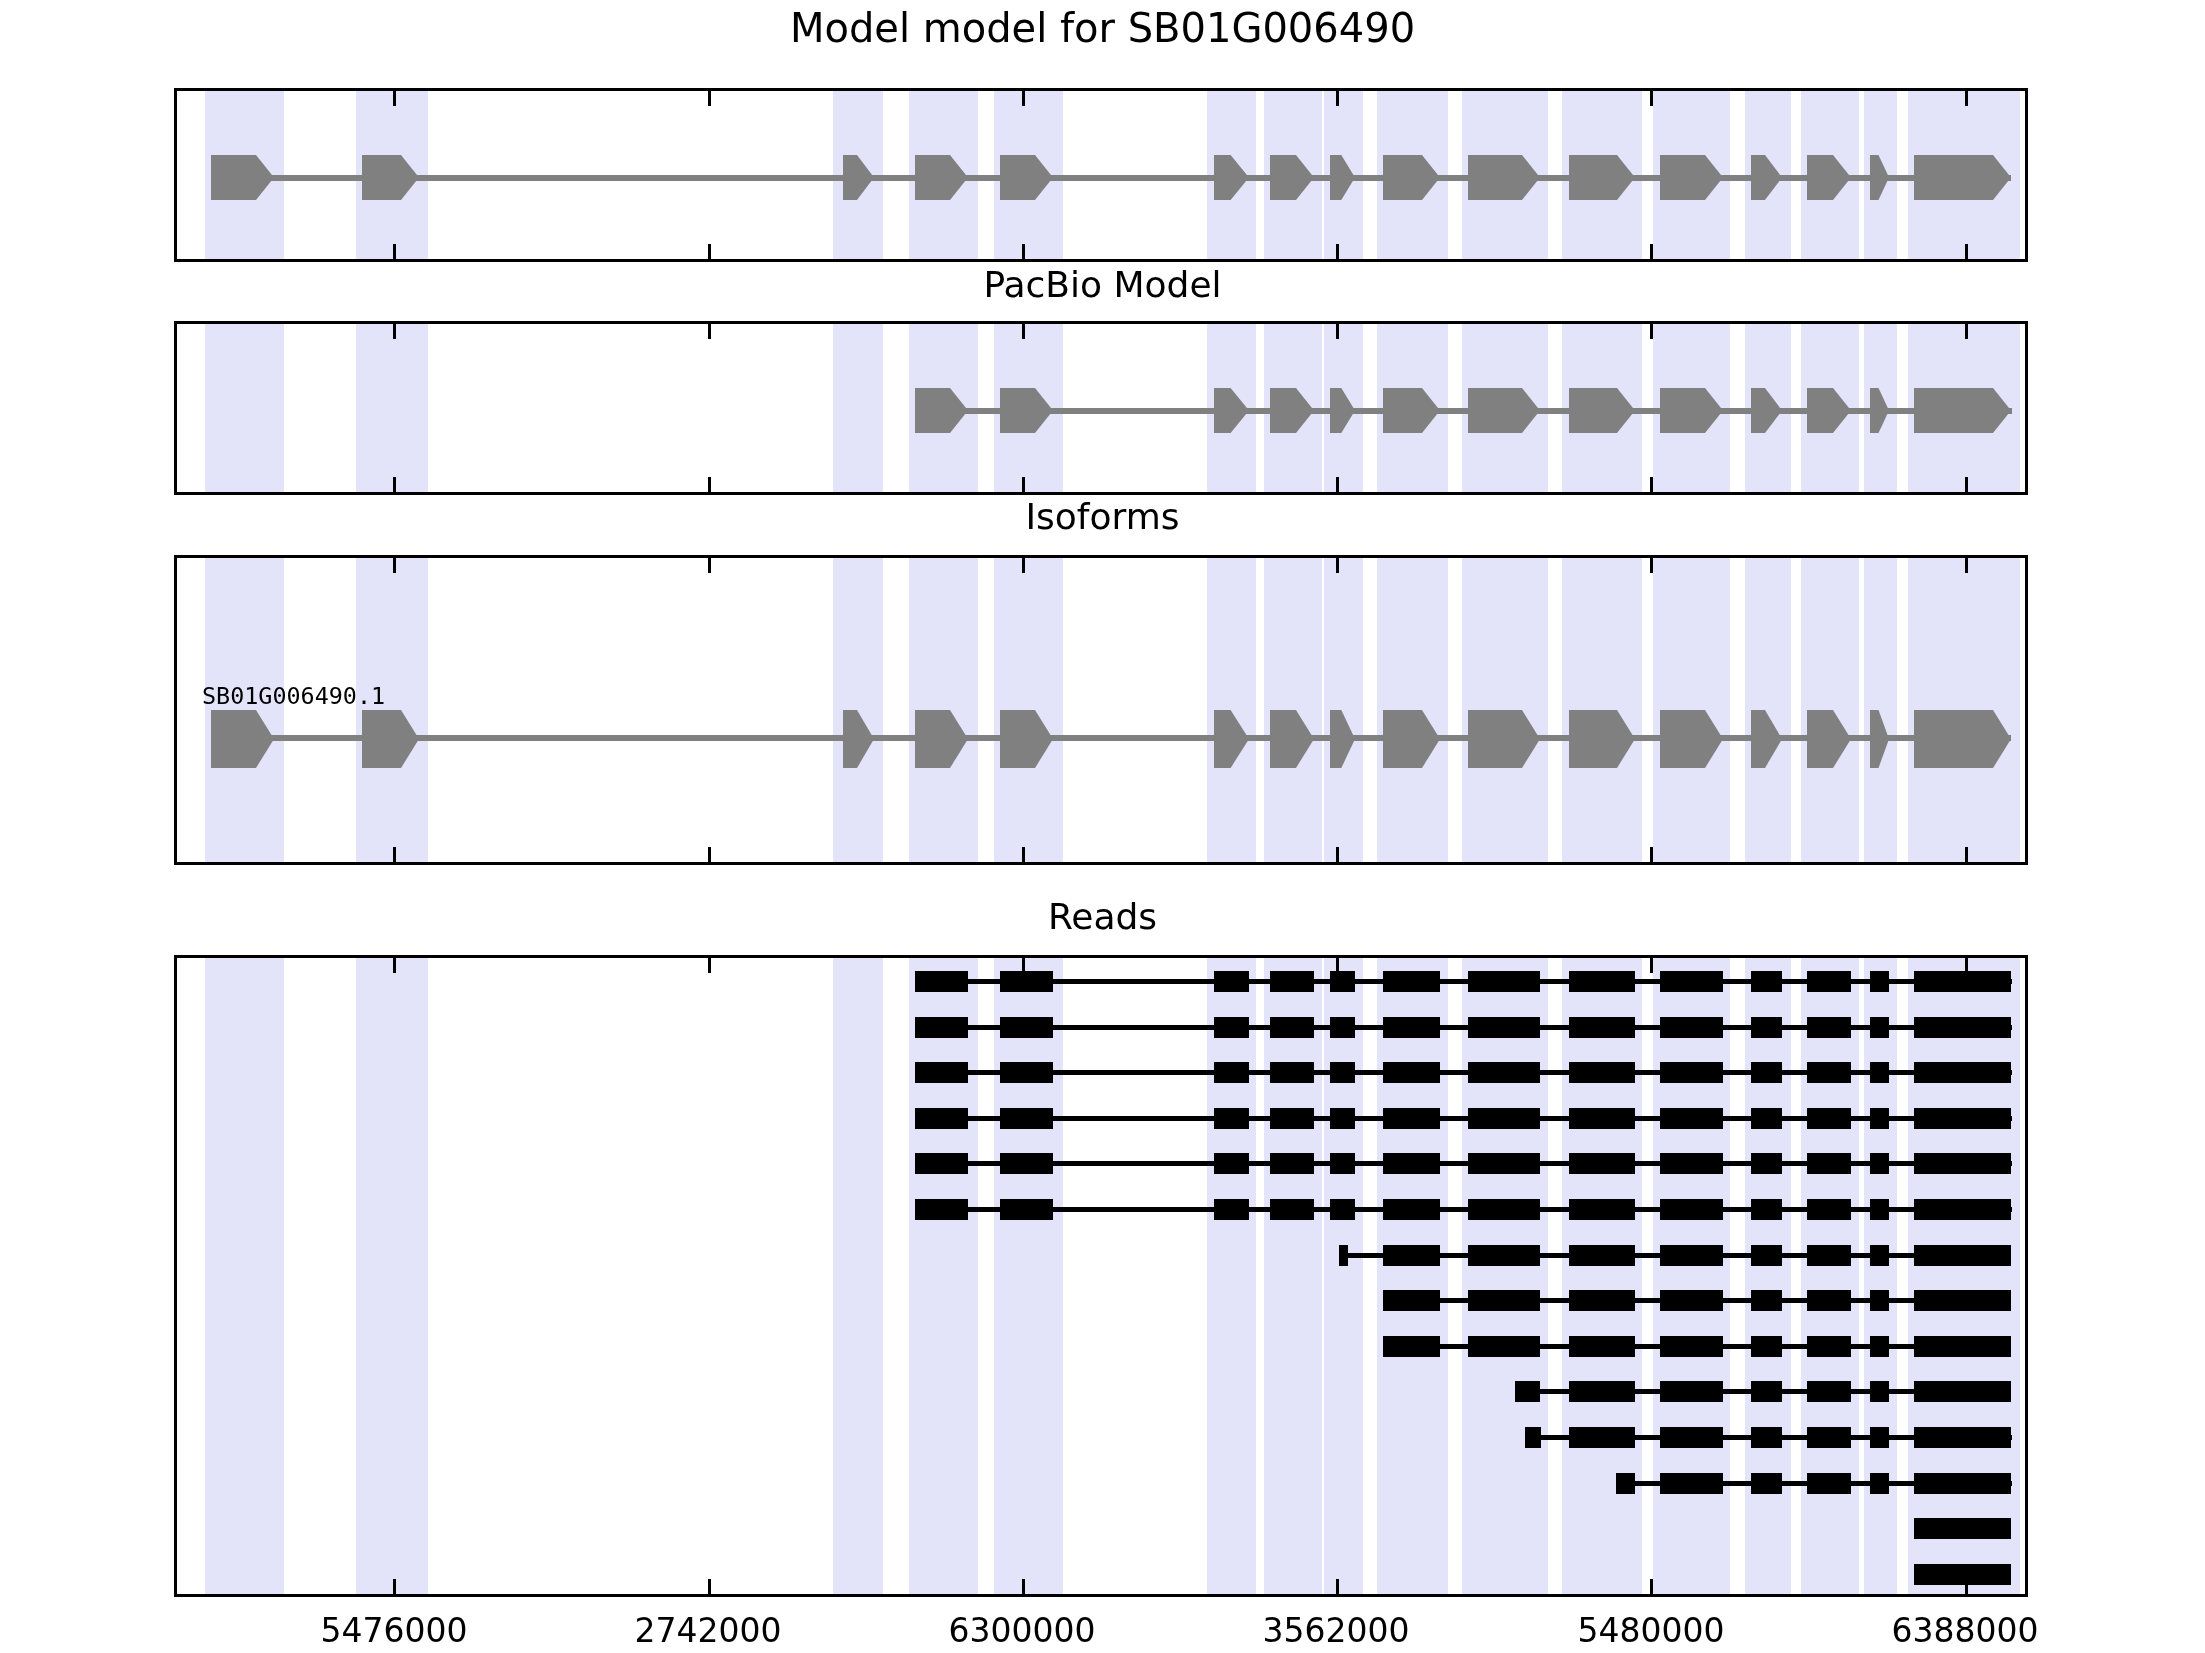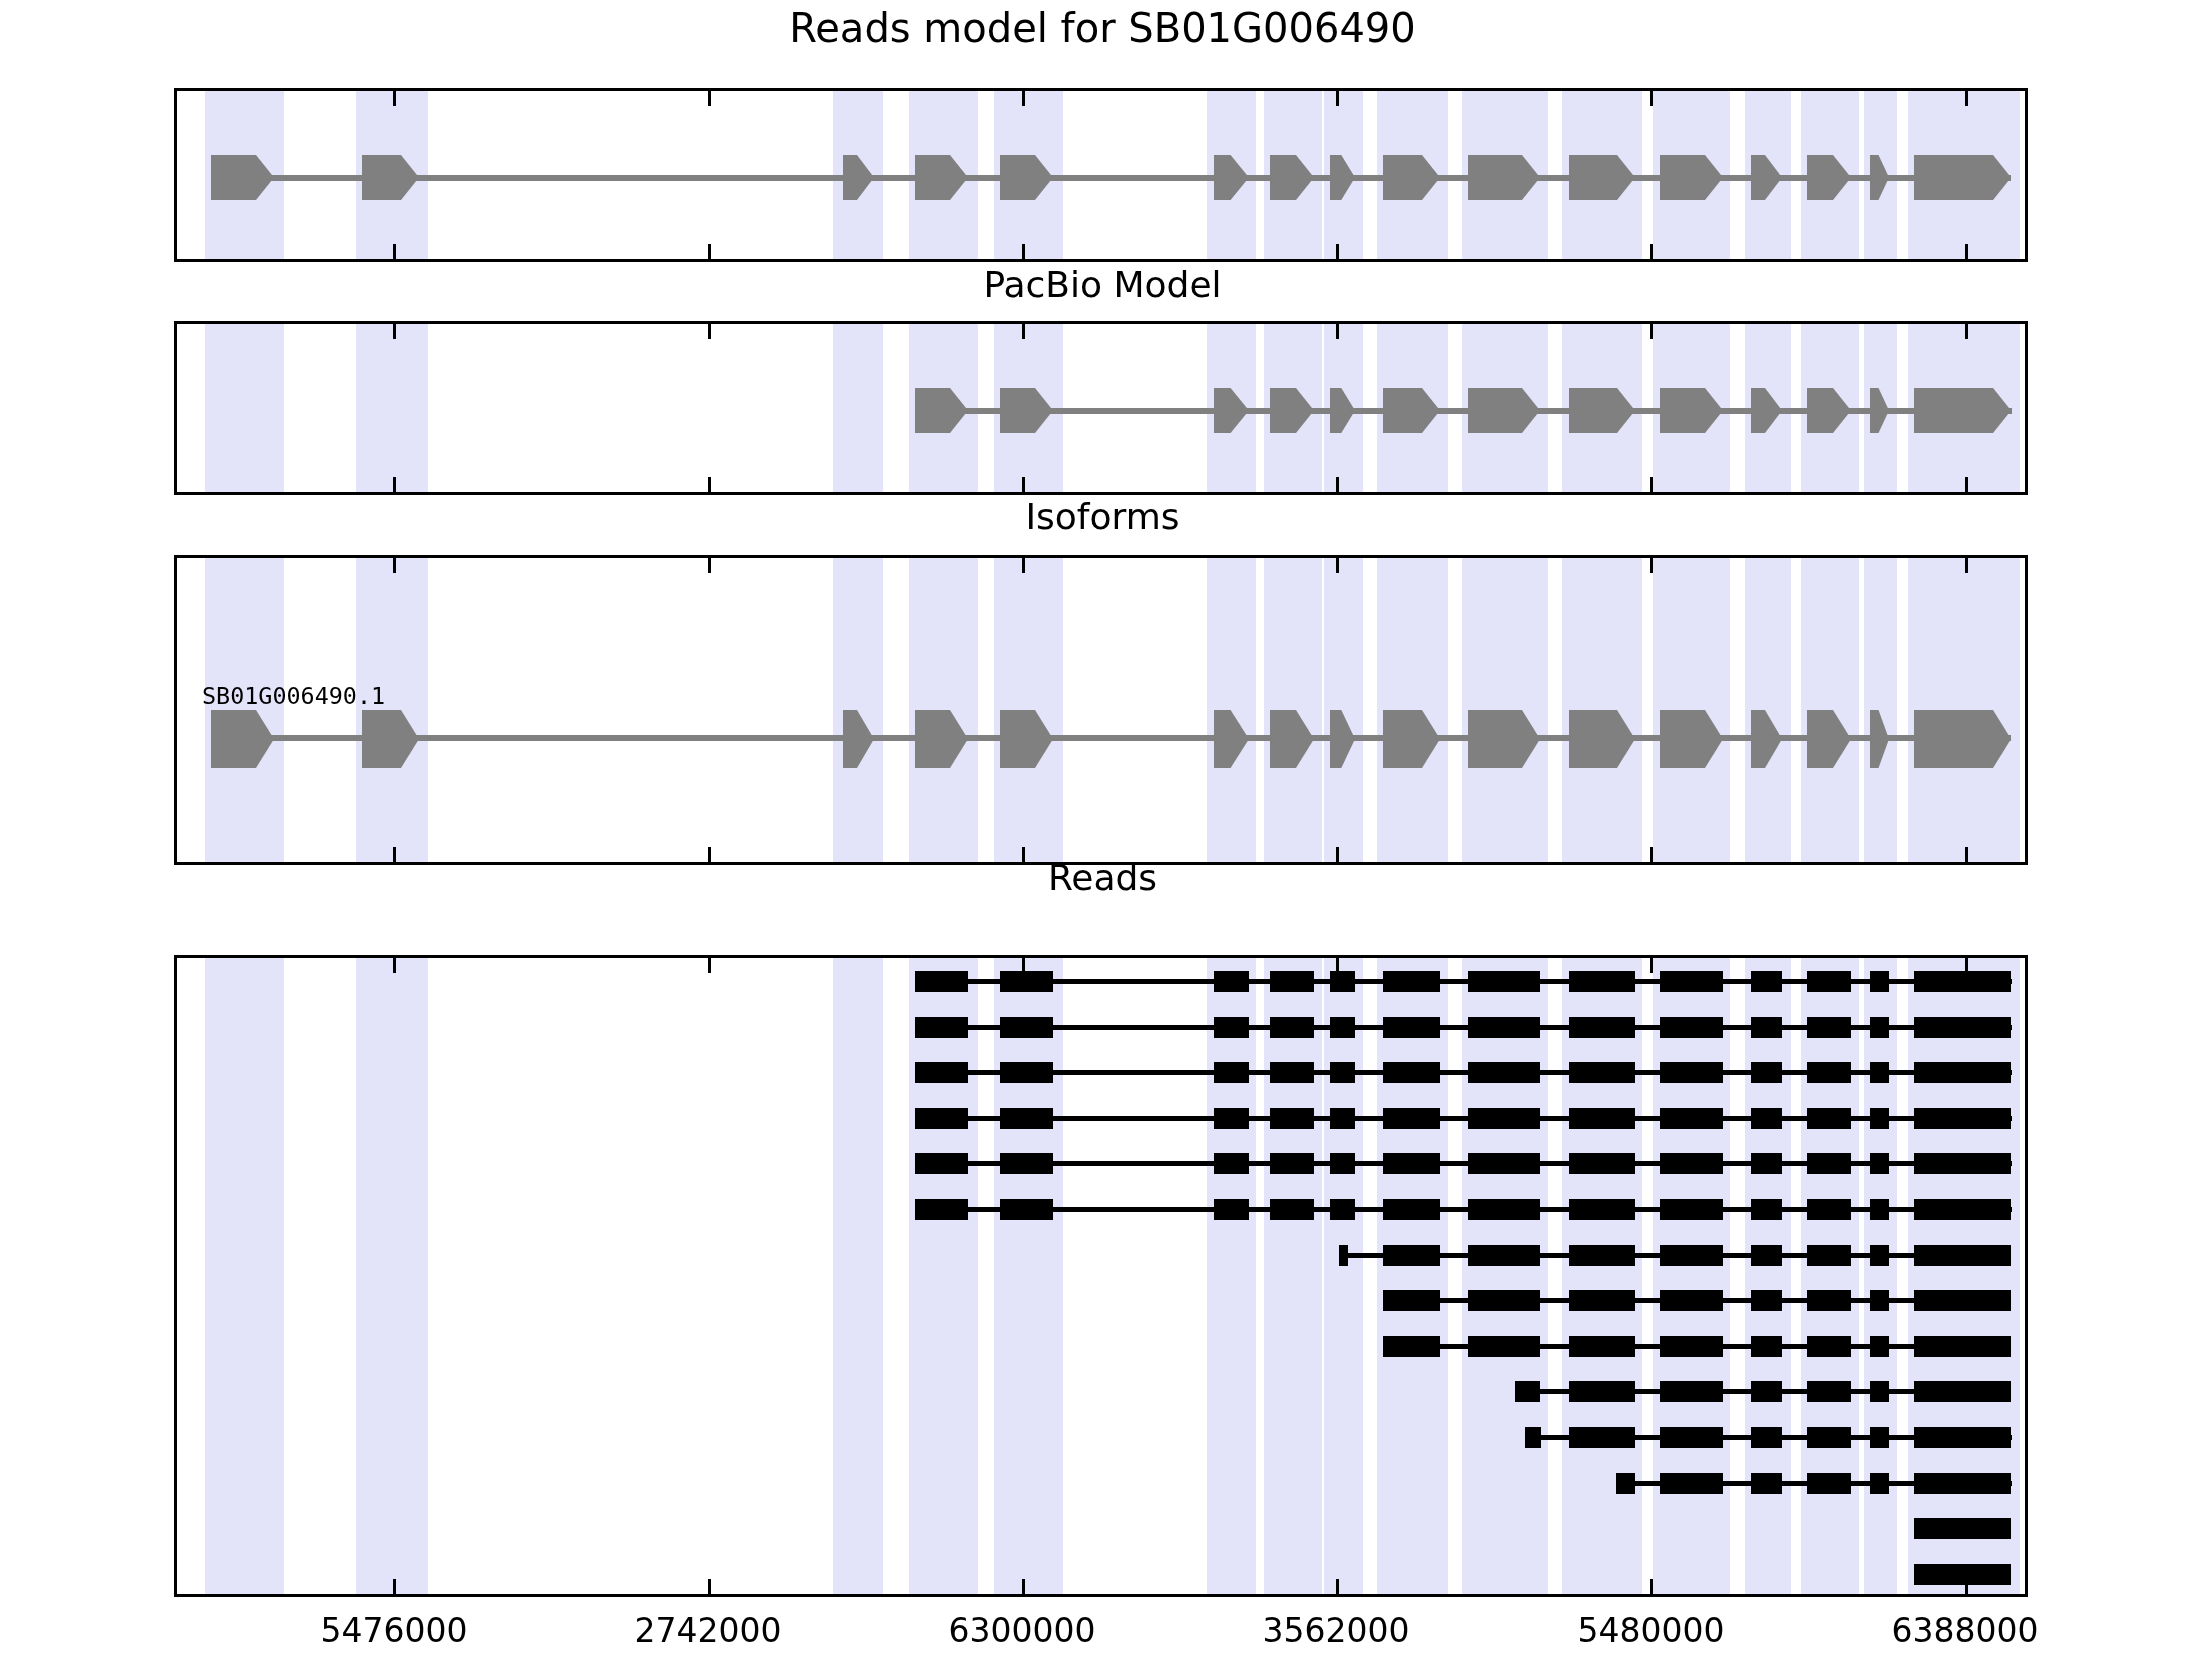--- a/index.html
+++ b/index.html
@@ -93,24 +93,24 @@
     color: #000000;
     font-family: "DejaVu Sans", sans-serif;
     text-align: center;
     white-space: nowrap;
   }
 </style>
 </head>
 <body>
 
 <div id="figure">
-    <div class="panel-title" style="top: 4.1px; font-size: 40px; line-height: 49px;">Reads model for SB01G006490</div>
+    <div class="panel-title" style="top: 4.1px; font-size: 40px; line-height: 49px;">Model model for SB01G006490</div>
     <div class="panel-title" style="top: 495px; font-size: 36px; line-height: 44px;">Isoforms</div>
     <div class="panel-title" style="top: 263px; font-size: 36px; line-height: 44px;">PacBio Model</div>
-    <div class="panel-title" style="top: 856px; font-size: 36px; line-height: 44px;">Reads</div>
+    <div class="panel-title" style="top: 895px; font-size: 36px; line-height: 44px;">Reads</div>
     <div class="axes" style="left: 174px; top: 88px; width: 1854px; height: 174px;">
       <div class="hl-band" style="left: 28px; width: 79px;"></div>
       <div class="hl-band" style="left: 179px; width: 72px;"></div>
       <div class="hl-band" style="left: 656px; width: 50px;"></div>
       <div class="hl-band" style="left: 732px; width: 69px;"></div>
       <div class="hl-band" style="left: 817px; width: 69px;"></div>
       <div class="hl-band" style="left: 1030px; width: 49px;"></div>
       <div class="hl-band" style="left: 1087px; width: 58px;"></div>
       <div class="hl-band" style="left: 1147px; width: 39px;"></div>
       <div class="hl-band" style="left: 1200px; width: 71px;"></div>

